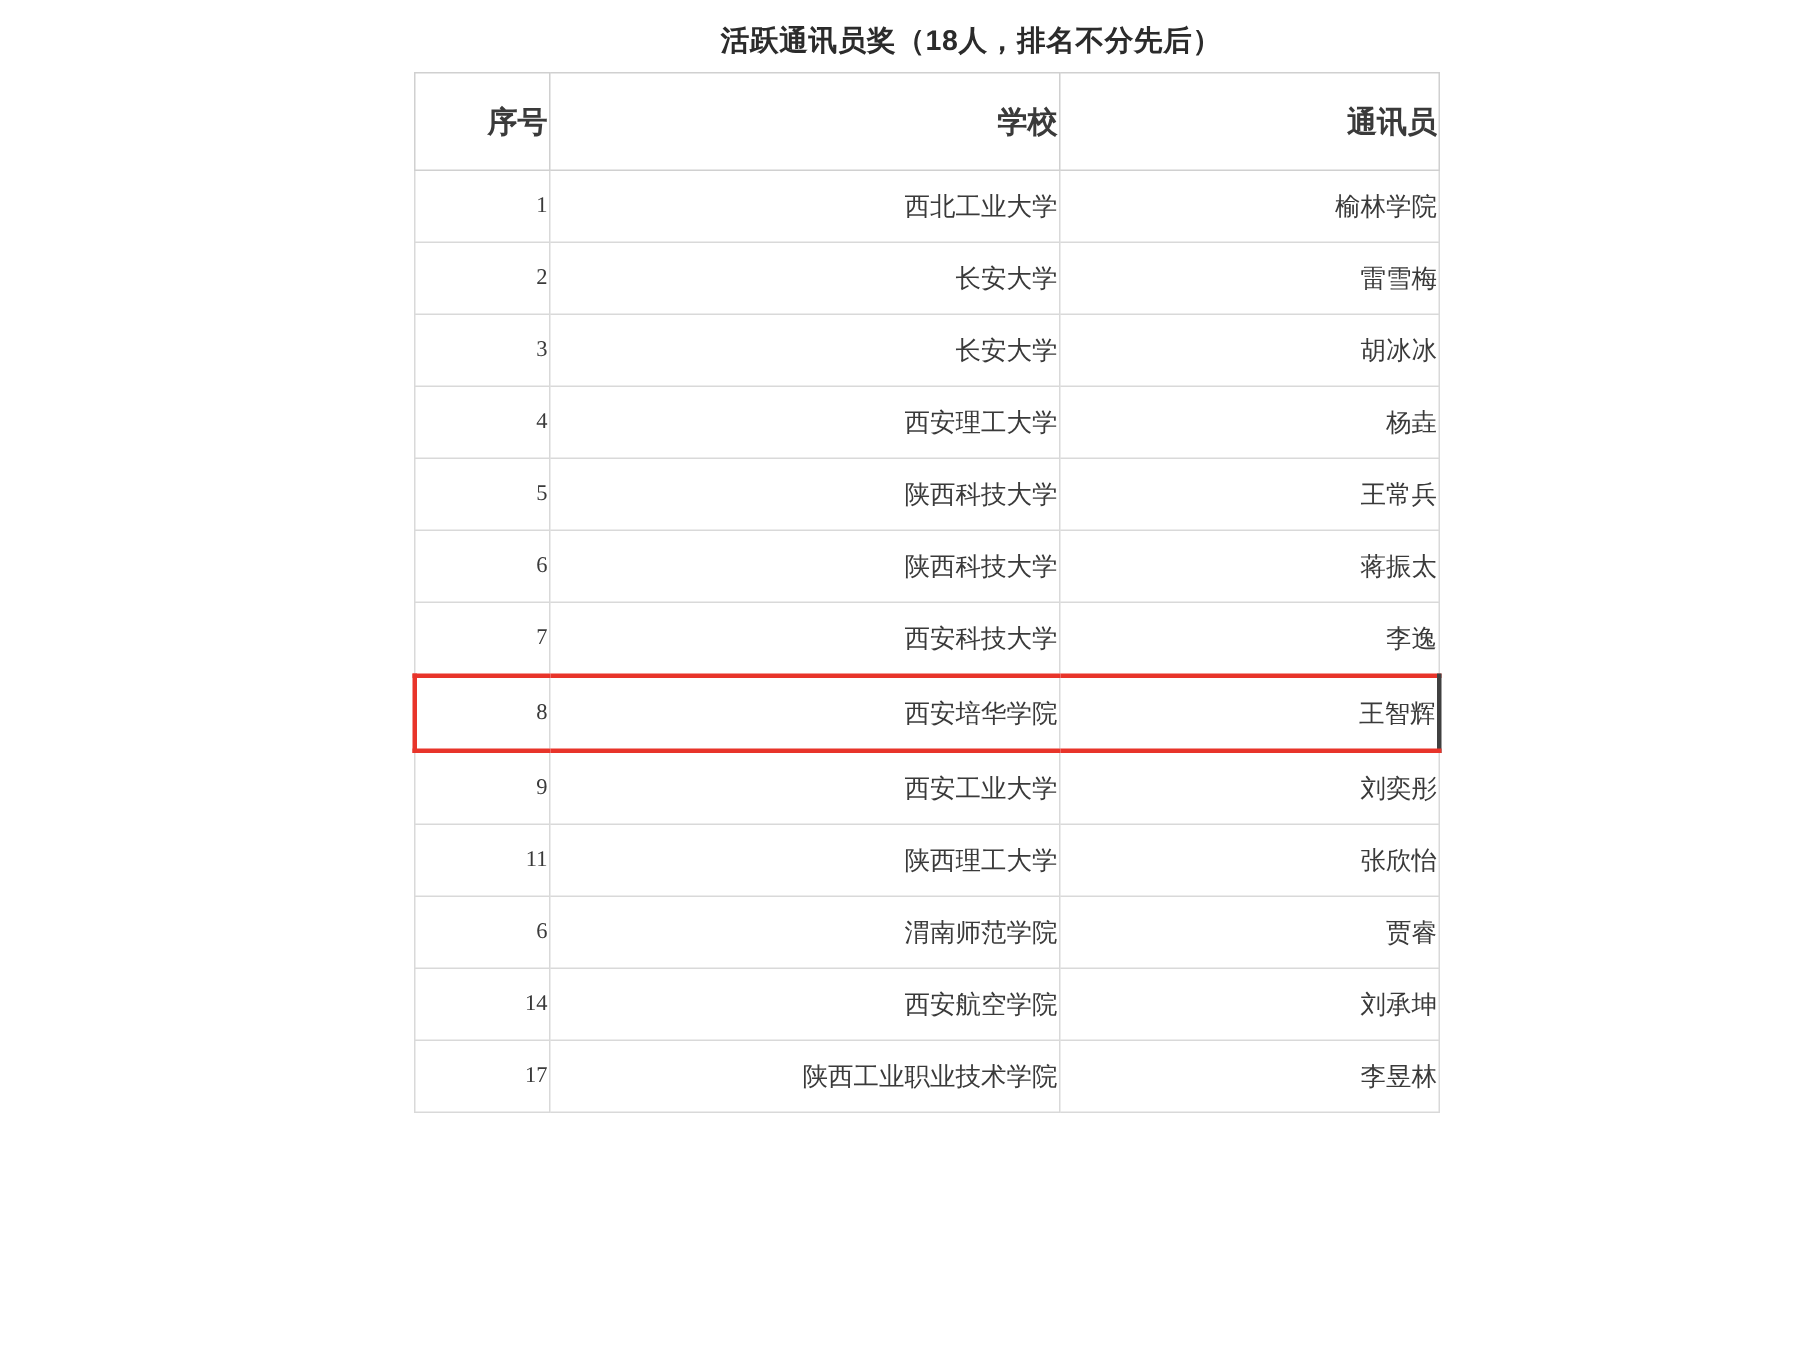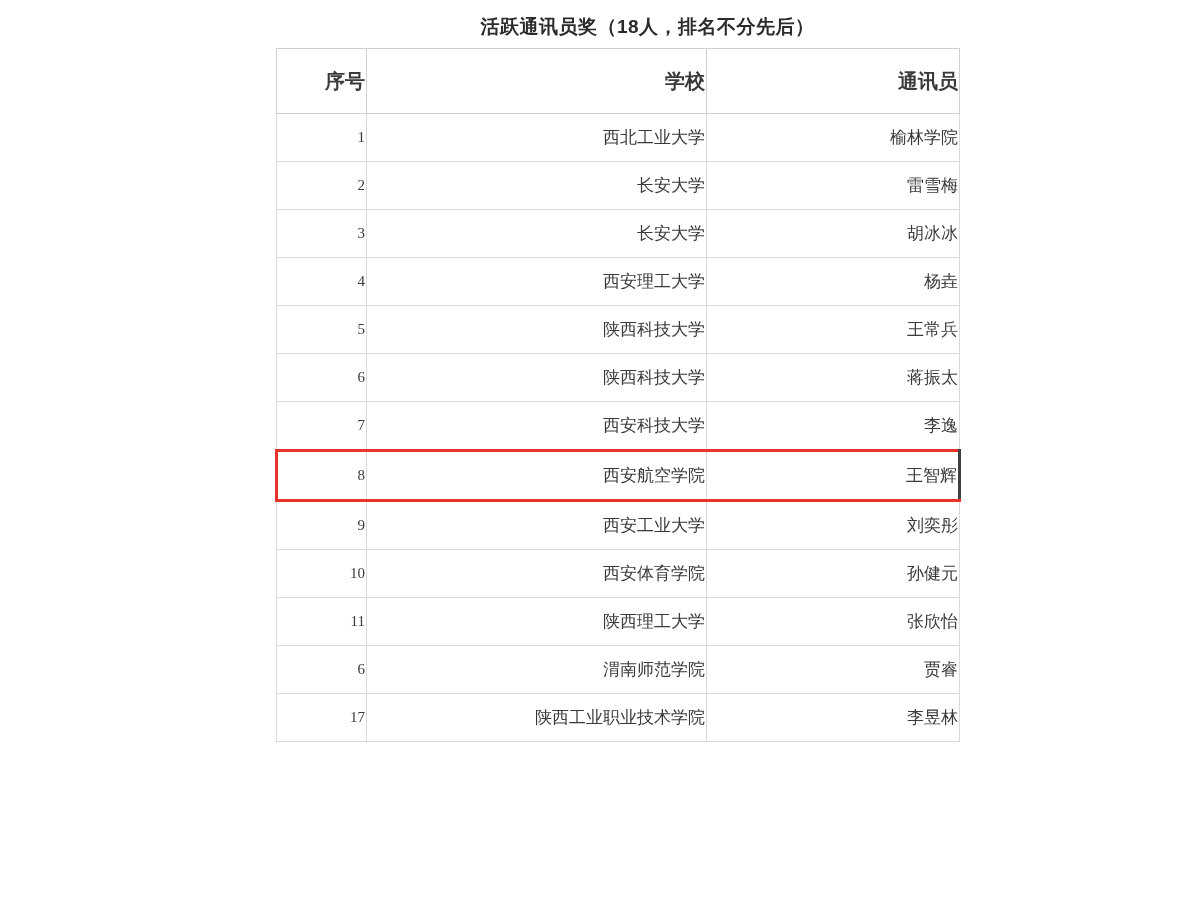--- a/index.html
+++ b/index.html
@@ -134,42 +134,42 @@
             <td>陕西科技大学</td>
             <td>蒋振太</td>
           </tr>
           <tr>
             <td class="idx">7</td>
             <td>西安科技大学</td>
             <td>李逸</td>
           </tr>
           <tr class="highlight">
             <td class="idx">8</td>
-            <td>西安航空学院</td>
+            <td>西安培华学院</td>
             <td>王智辉</td>
           </tr>
           <tr>
             <td class="idx">9</td>
             <td>西安工业大学</td>
             <td>刘奕彤</td>
-          </tr>
-          <tr>
-            <td class="idx">10</td>
-            <td>西安体育学院</td>
-            <td>孙健元</td>
           </tr>
           <tr>
             <td class="idx">11</td>
             <td>陕西理工大学</td>
             <td>张欣怡</td>
           </tr>
           <tr>
             <td class="idx">6</td>
             <td>渭南师范学院</td>
             <td>贾睿</td>
+          </tr>
+          <tr>
+            <td class="idx">14</td>
+            <td>西安航空学院</td>
+            <td>刘承坤</td>
           </tr>
           <tr>
             <td class="idx">17</td>
             <td>陕西工业职业技术学院</td>
             <td>李昱林</td>
           </tr>
         </tbody>
     </table>
   </div>
 

